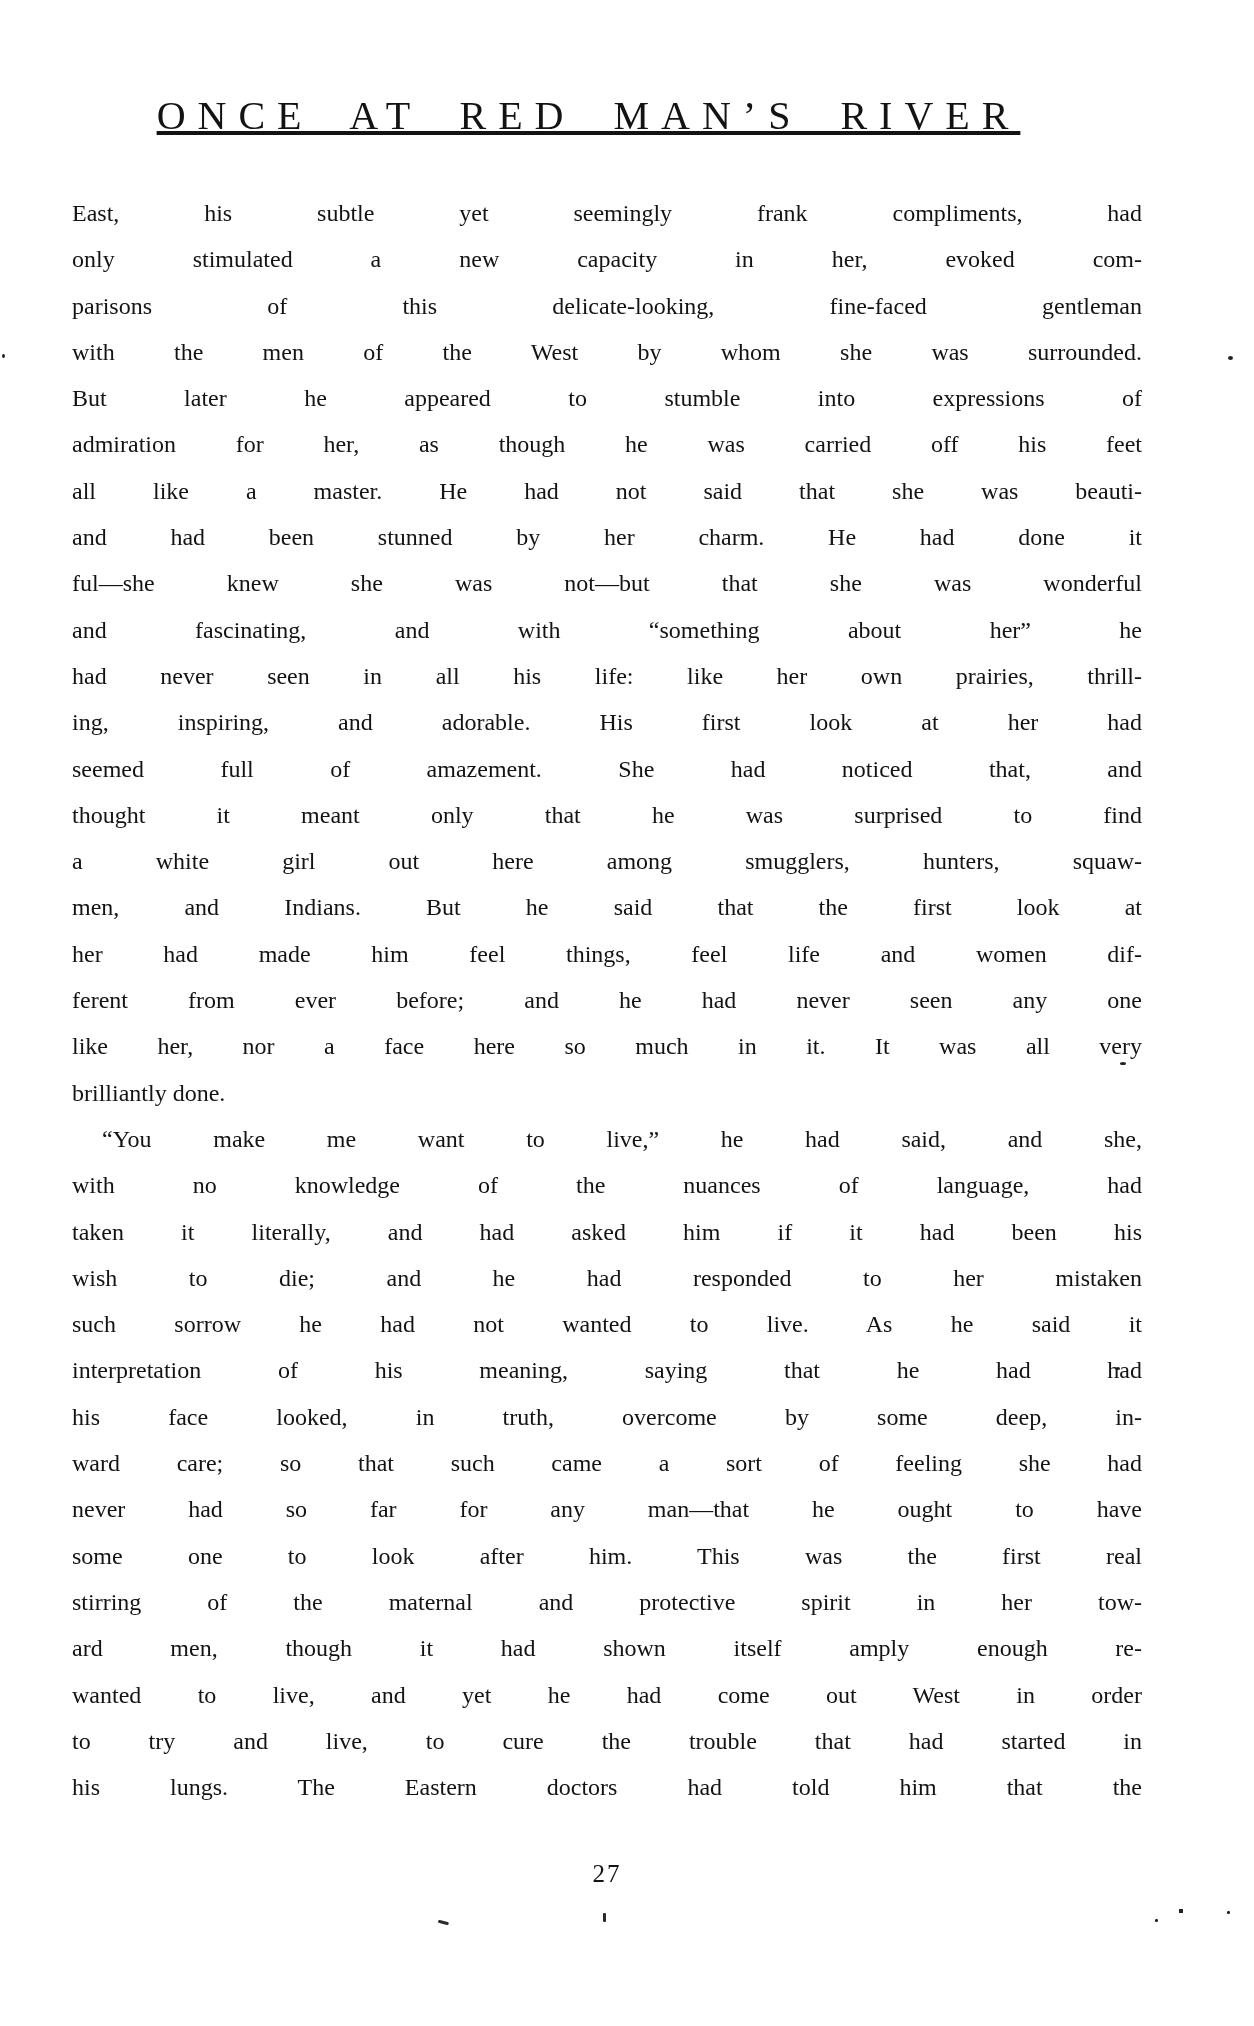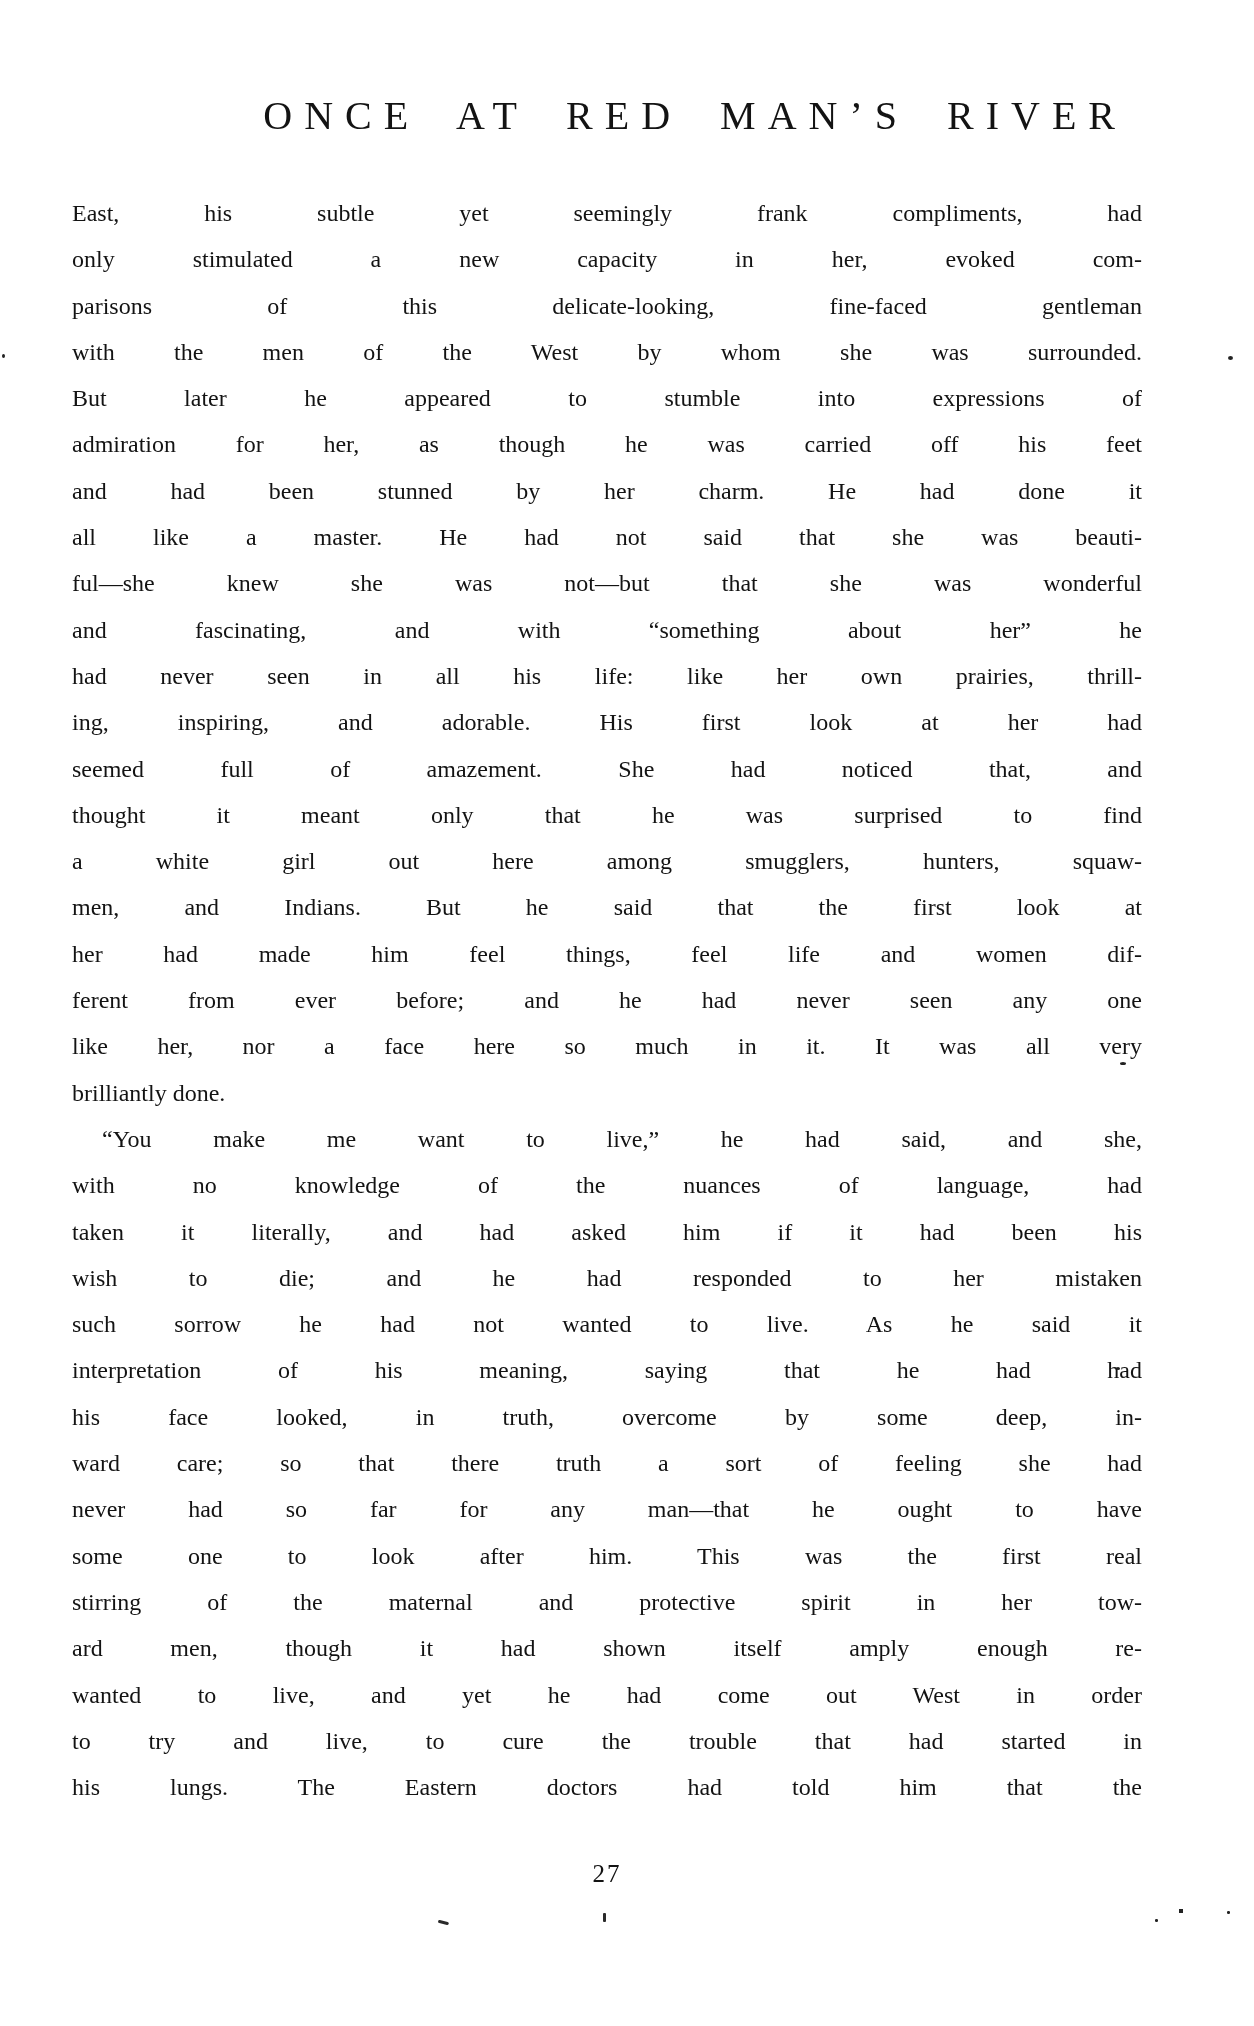--- a/index.html
+++ b/index.html
@@ -12,26 +12,27 @@
     font-family: "Liberation Serif", "DejaVu Serif", serif;
     color: #121212;
   }
   .page { position: absolute; inset: 0; }
 
   .running-header {
     position: absolute;
     left: 50px;
     top: 92px;
     width: 1077px;
-    text-align: right;
+    text-align: center;
     font-size: 40px;
     letter-spacing: 0.30em;
     word-spacing: 0.40em;
     white-space: nowrap;
     color: #131313;
+    text-decoration: underline;
   }
 
   .body-text {
     position: absolute;
     left: 72px;
     top: 190px;
     width: 1070px;
     font-size: 24px;
     line-height: 46.3px;
     color: #131313;
@@ -77,22 +78,22 @@
 
   <div class="body-text">
 
     <div>
       <div class="line">East, his subtle yet seemingly frank compliments, had</div>
       <div class="line">only stimulated a new capacity in her, evoked com-</div>
       <div class="line">parisons of this delicate-looking, fine-faced gentleman</div>
       <div class="line">with the men of the West by whom she was surrounded.</div>
       <div class="line">But later he appeared to stumble into expressions of</div>
       <div class="line">admiration for her, as though he was carried off his feet</div>
+      <div class="line">all like a master. He had not said that she was beauti-</div>
       <div class="line">and had been stunned by her charm. He had done it</div>
-      <div class="line">all like a master. He had not said that she was beauti-</div>
       <div class="line">ful—she knew she was not—but that she was wonderful</div>
       <div class="line">and fascinating, and with “something about her” he</div>
       <div class="line">had never seen in all his life: like her own prairies, thrill-</div>
       <div class="line">ing, inspiring, and adorable. His first look at her had</div>
       <div class="line">seemed full of amazement. She had noticed that, and</div>
       <div class="line">thought it meant only that he was surprised to find</div>
       <div class="line">a white girl out here among smugglers, hunters, squaw-</div>
       <div class="line">men, and Indians. But he said that the first look at</div>
       <div class="line">her had made him feel things, feel life and women dif-</div>
       <div class="line">ferent from ever before; and he had never seen any one</div>
@@ -101,21 +102,21 @@
     </div>
 
     <div>
       <div class="line indent">“You make me want to live,” he had said, and she,</div>
       <div class="line">with no knowledge of the nuances of language, had</div>
       <div class="line">taken it literally, and had asked him if it had been his</div>
       <div class="line">wish to die; and he had responded to her mistaken</div>
       <div class="line">such sorrow he had not wanted to live. As he said it</div>
       <div class="line">interpretation of his meaning, saying that he had had</div>
       <div class="line">his face looked, in truth, overcome by some deep, in-</div>
-      <div class="line">ward care; so that there truth a sort of feeling she had</div>
+      <div class="line">ward care; so that such came a sort of feeling she had</div>
       <div class="line">never had so far for any man—that he ought to have</div>
       <div class="line">some one to look after him. This was the first real</div>
       <div class="line">stirring of the maternal and protective spirit in her tow-</div>
       <div class="line">ard men, though it had shown itself amply enough re-</div>
       <div class="line">wanted to live, and yet he had come out West in order</div>
       <div class="line">to try and live, to cure the trouble that had started in</div>
       <div class="line">his lungs. The Eastern doctors had told him that the</div>
     </div>
 
   </div>

